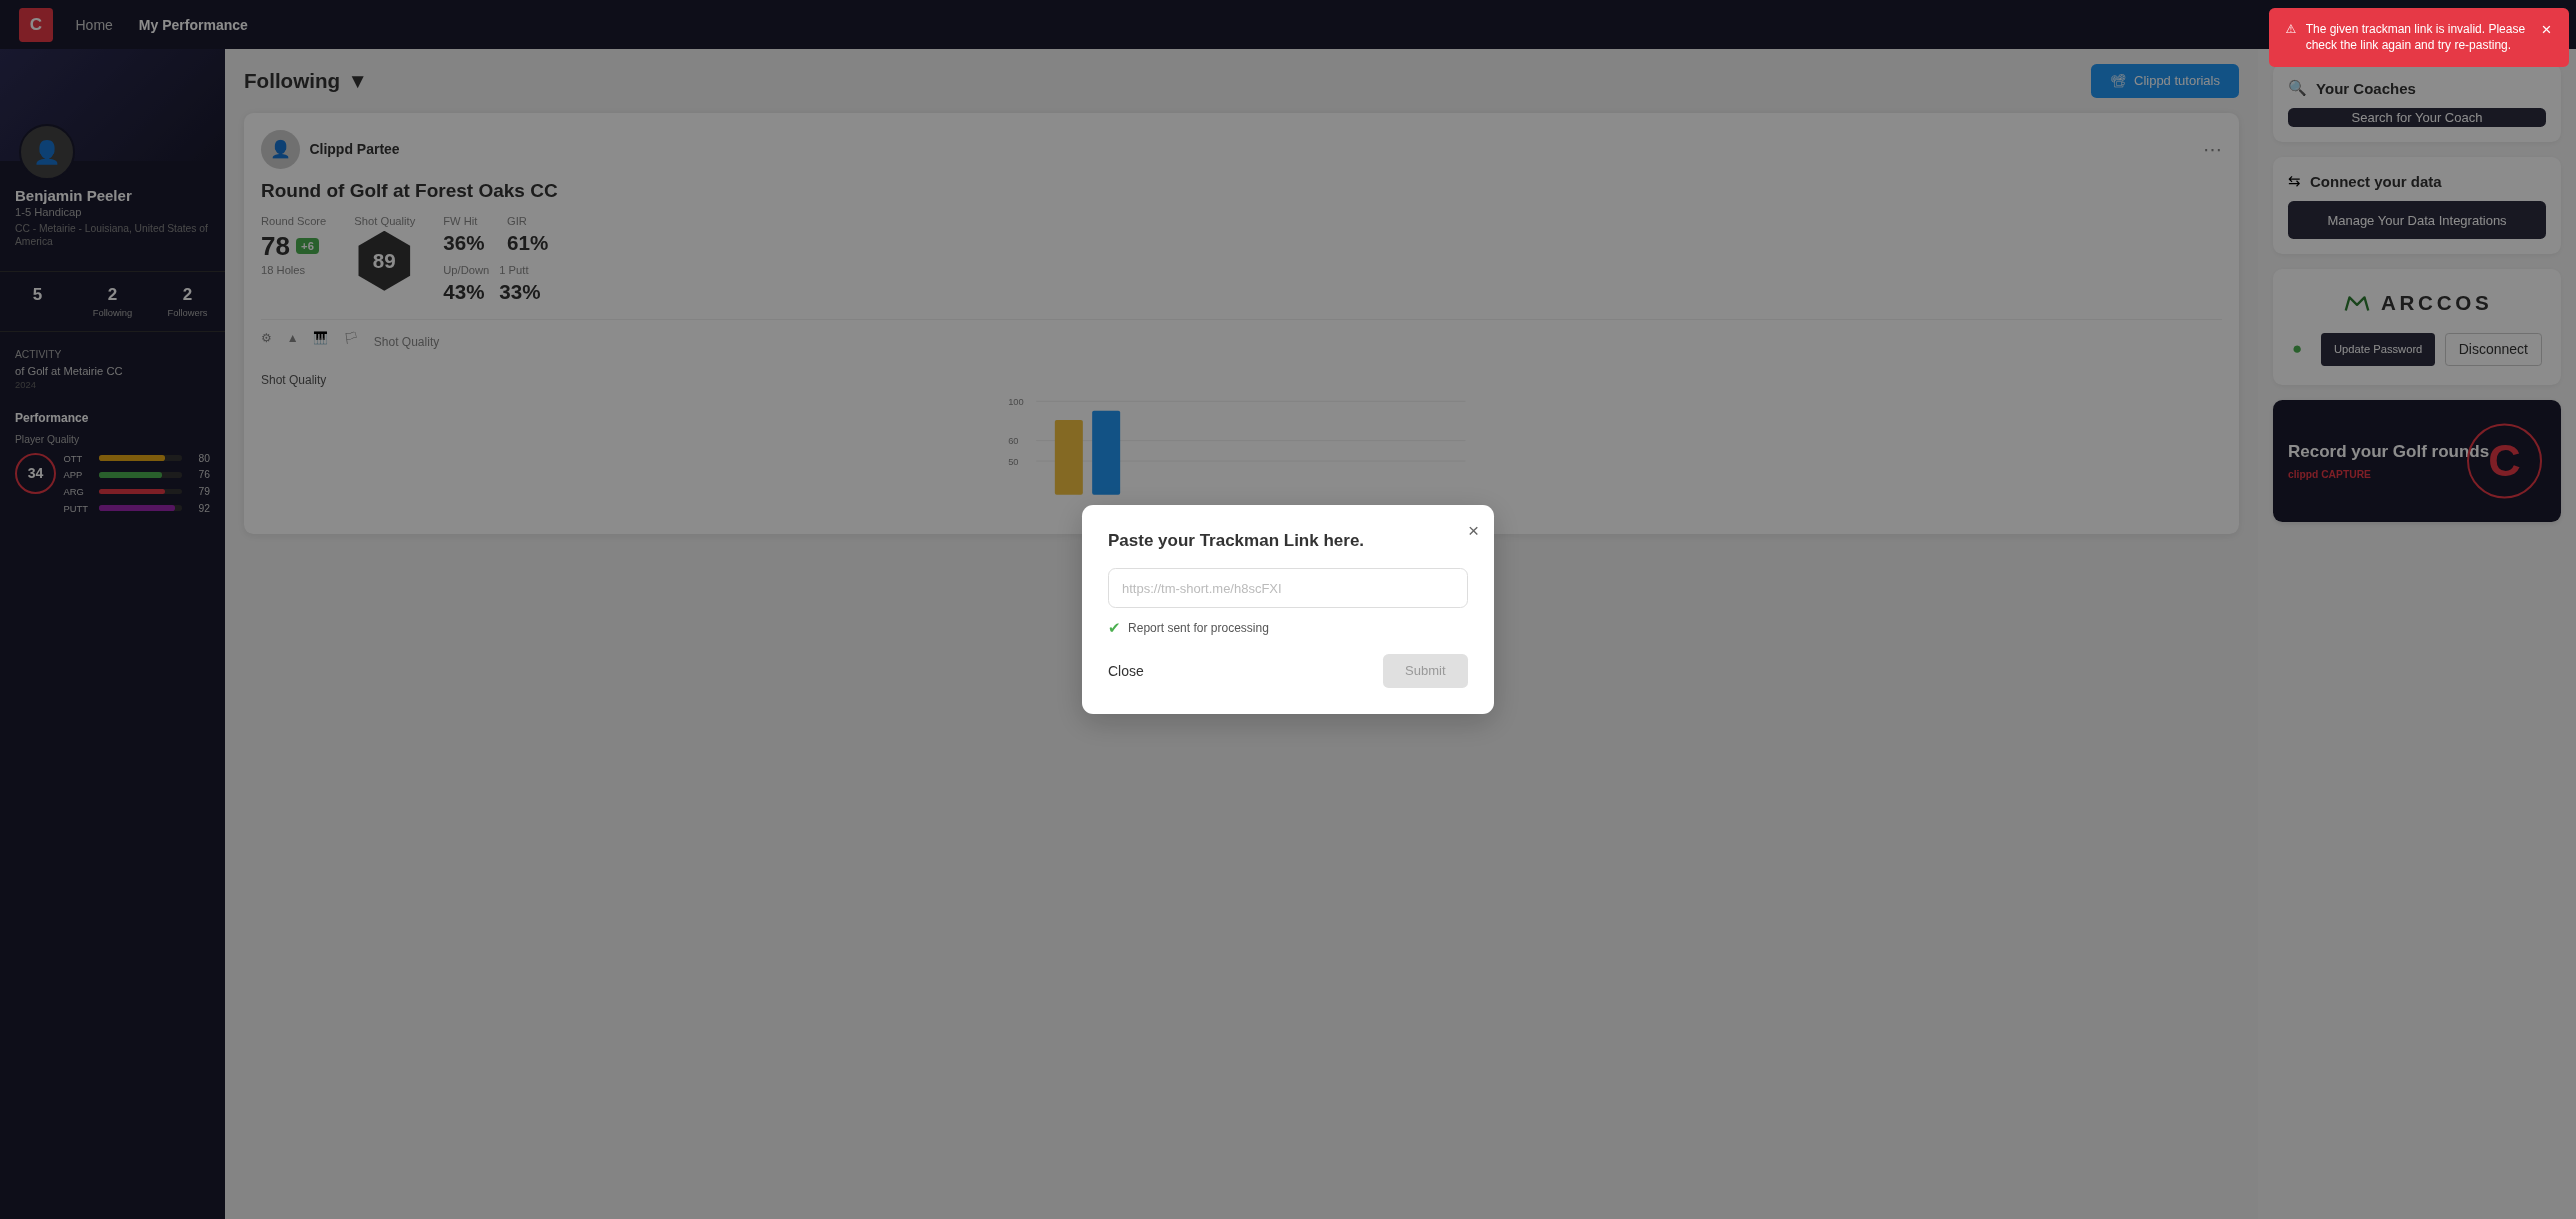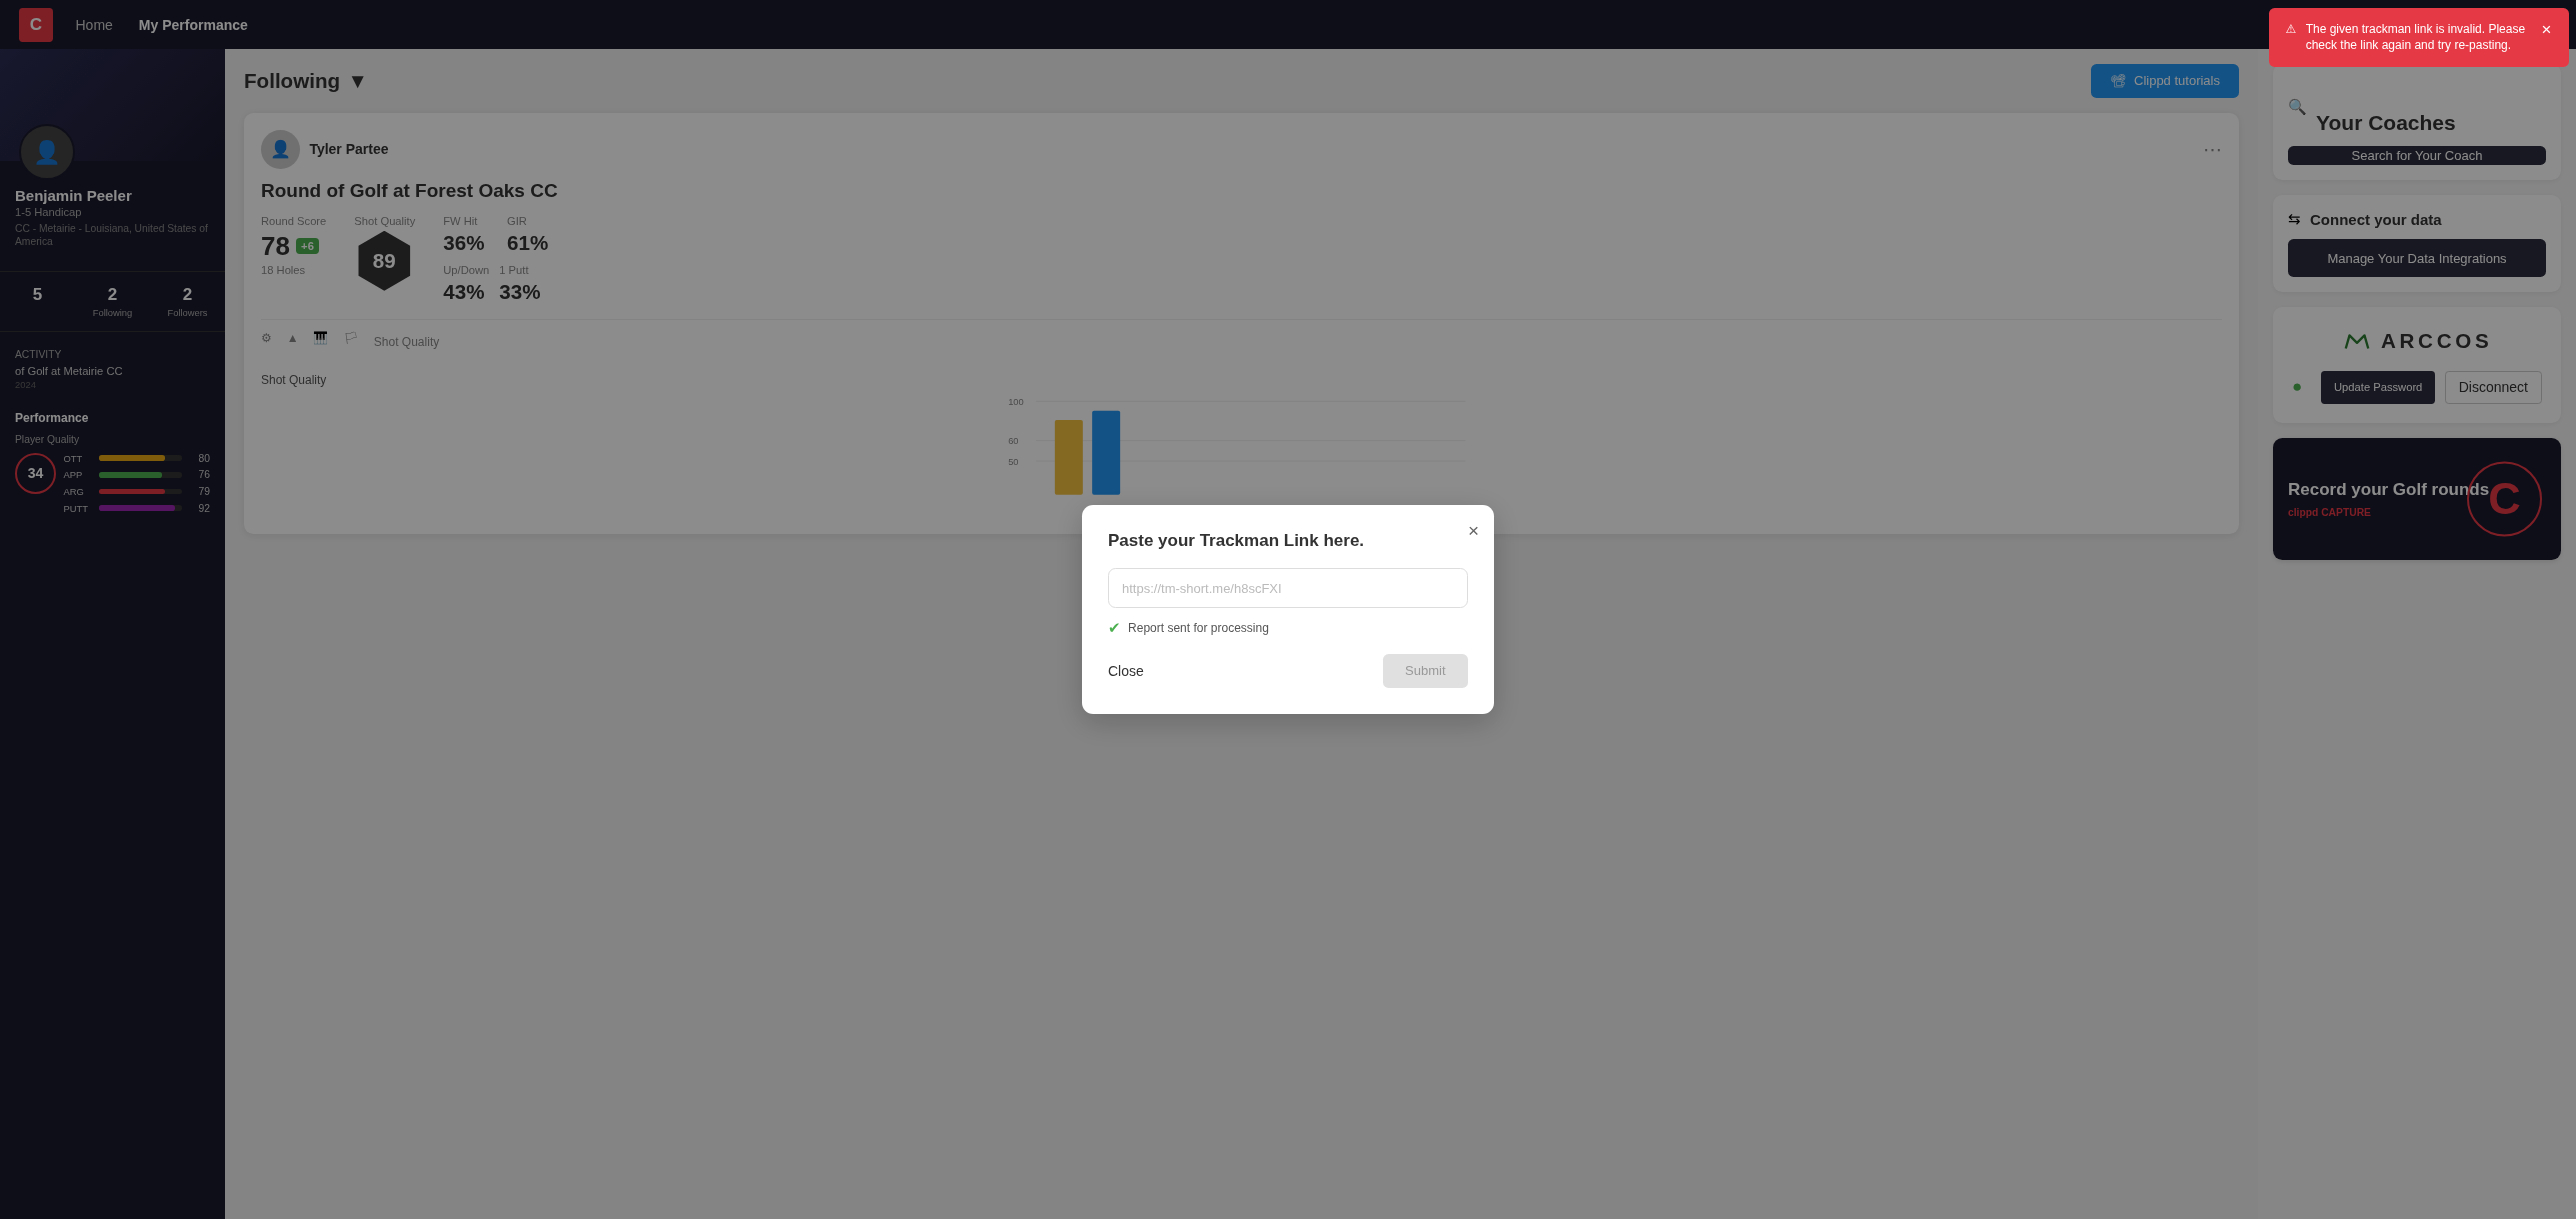--- a/index.html
+++ b/index.html
@@ -146,21 +146,21 @@
     .right-sidebar {
       width: 318px; min-width: 318px; background: #f5f5f5;
       overflow-y: auto; padding: 15px; flex-shrink: 0;
     }
     .coaches-card {
       background: #fff; border-radius: 9.4px;
       padding: 15px; margin-bottom: 15px;
       box-shadow: 0 1.9px 5.6px rgba(0,0,0,0.06);
     }
     .coaches-header { display: flex; align-items: center; gap: 9.4px; margin-bottom: 11.2px; }
-    .coaches-title { font-size: 21px; font-weight: 700; color: #333; margin-top: 32px; }
+    .coaches-title { font-size: 15px; font-weight: 700; color: #333; }
     .search-coach-btn {
       width: 100%; background: #2c2c3e; color: #fff;
       border: none; border-radius: 5.6px; padding: 2px;
       font-size: 13px; cursor: pointer; font-weight: 500;
     }
     .connect-card {
       background: #fff; border-radius: 9.4px;
       padding: 15px; margin-bottom: 15px;
       box-shadow: 0 1.9px 5.6px rgba(0,0,0,0.06);
     }
@@ -353,21 +353,21 @@
         <button class="tutorials-btn">
           <span>📽</span>
           <span>Clippd tutorials</span>
         </button>
       </div>
 
       <div class="feed-card">
         <div class="card-header">
           <div class="card-avatar">👤</div>
           <div class="card-user">
-            <div class="card-username">Tyler Partee</div>
+            <div class="card-username">Clippd Partee</div>
           </div>
           <span style="font-size:19px;color:#888;cursor:pointer;">⋯</span>
         </div>
         <div class="card-title">Round of Golf at Forest Oaks CC</div>
         <div class="card-stats">
           <div class="stat-block">
             <div class="stat-label">Round Score</div>
             <div class="stat-value">
               <span>78</span>
               <span class="stat-badge">+6</span>

